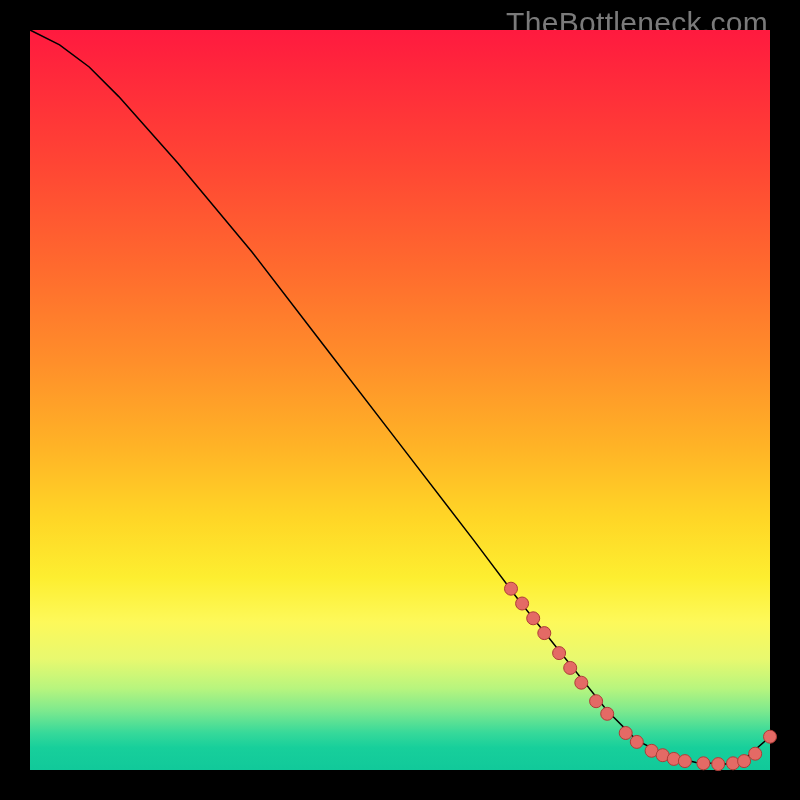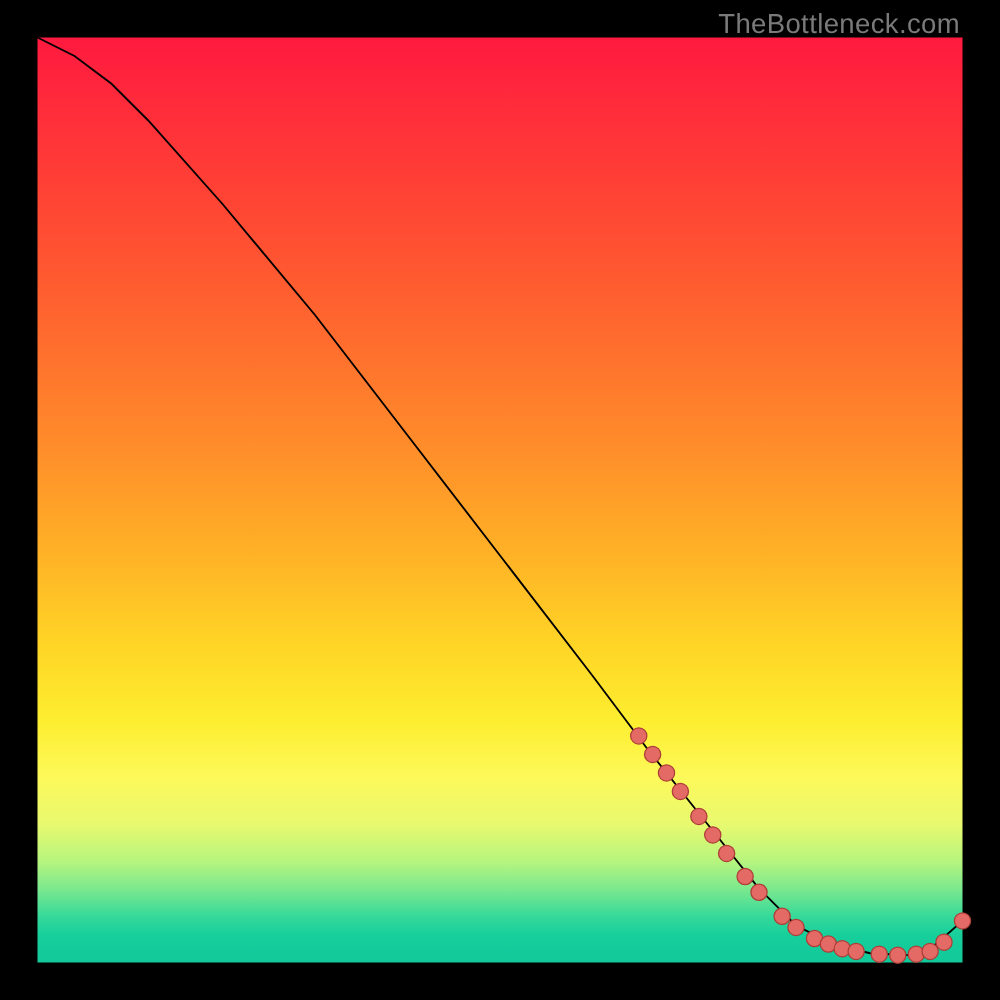--- a/index.html
+++ b/index.html
@@ -41,21 +41,21 @@
       #36d99a 95%,
       #17cf9b 97%,
       #11c99a 100%
     );
   }
   .watermark {
     position: absolute;
     top: 6px;
     right: 32px;
     color: #7a7a7a;
-    font-size: 22px;
+    font-size: 30px;
     font-weight: 500;
     letter-spacing: 0.3px;
     user-select: none;
   }
   svg.overlay {
     position: absolute;
     left: 0;
     top: 0;
     width: 740px;
     height: 740px;

